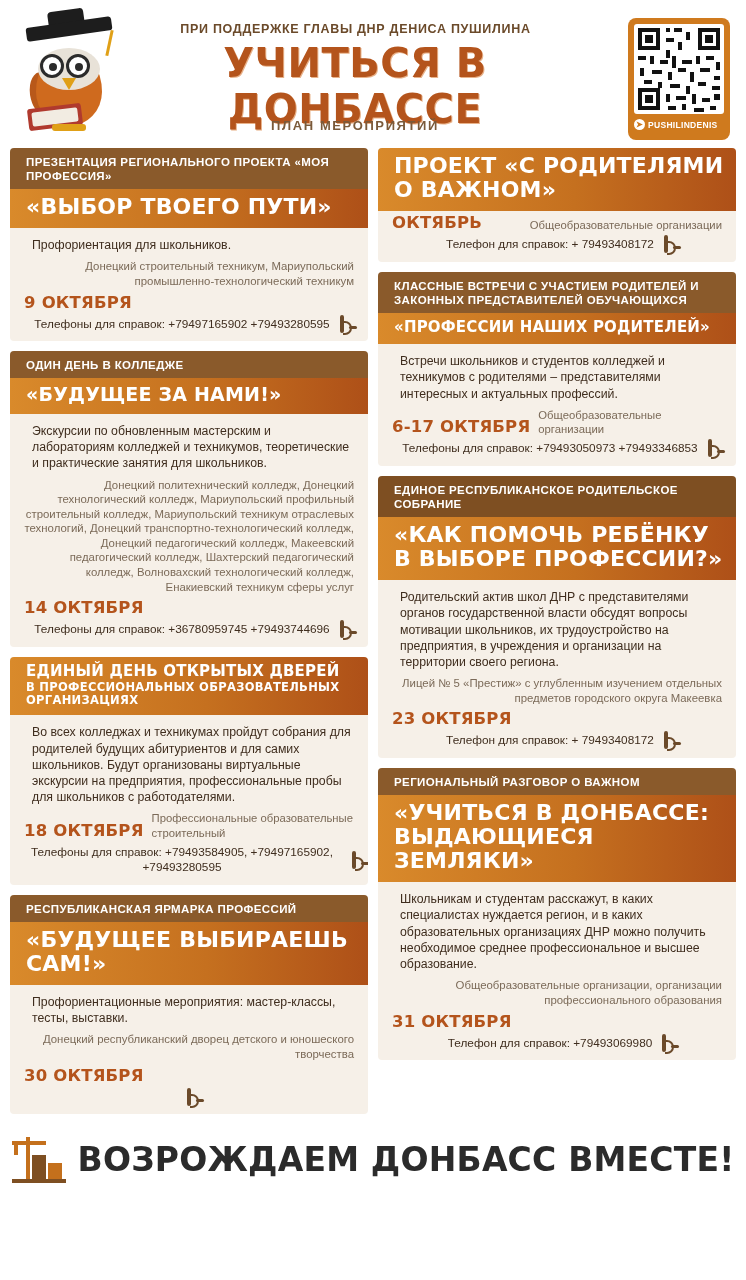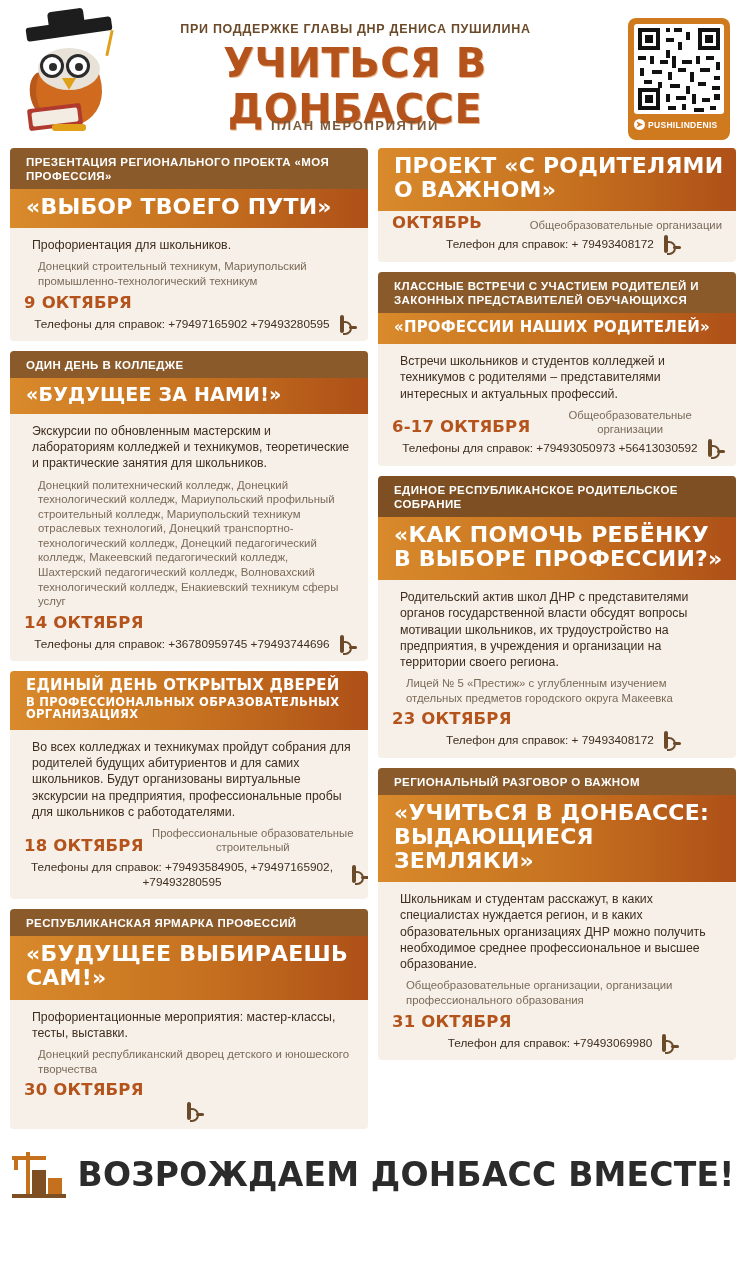--- a/index.html
+++ b/index.html
@@ -134,35 +134,36 @@
   .band-big.xs { font-size:15px; }
   .band-sub {
     display:block; font-size:11.5px; letter-spacing:.3px; margin-top:2px;
   }
 
   .body-txt {
     padding:9px 14px 4px 22px;
     font-size:12.3px; line-height:1.32; color:#3f2d1e;
   }
   .venue {
-    padding:2px 14px 2px 28px;
+    padding:2px 14px 2px 10px;
     font-size:11.4px; line-height:1.28; color:#7b6a58;
+    text-align:right;
   }
 
   .daterow {
     display:flex; align-items:flex-end; justify-content:space-between;
     padding:2px 14px 0 14px; gap:8px;
   }
   .date {
     color:#b4541c; font-weight:bold; font-size:16.5px;
     text-transform:uppercase; letter-spacing:.2px; white-space:nowrap;
     font-family:"DejaVu Sans", sans-serif;
   }
   .orgs {
-    font-size:11.3px; line-height:1.26; color:#7b6a58; text-align:center;
+    font-size:11.3px; line-height:1.26; color:#7b6a58; text-align:left;
   }
 
   .phones {
     display:flex; align-items:center; justify-content:center; gap:10px;
     padding:5px 12px 9px 12px;
     font-size:11.8px; line-height:1.3; color:#3f2d1e; text-align:center;
   }
   .phone-ic {
     flex:0 0 auto; width:22px; height:30px;
     border:2px solid #6b4a2a; border-radius:4px;
@@ -371,21 +372,21 @@
 
       <div class="card">
         <div class="band brown">КЛАССНЫЕ ВСТРЕЧИ С УЧАСТИЕМ РОДИТЕЛЕЙ И ЗАКОННЫХ ПРЕДСТАВИТЕЛЕЙ ОБУЧАЮЩИХСЯ</div>
         <div class="band-big xs">«ПРОФЕССИИ НАШИХ РОДИТЕЛЕЙ»</div>
         <div class="body-txt">Встречи школьников и студентов колледжей и техникумов с родителями – представителями интересных и актуальных профессий.</div>
         <div class="daterow">
           <div class="date">6-17 ОКТЯБРЯ</div>
           <div class="orgs">Общеобразовательные организации</div>
         </div>
         <div class="phones">
-          <span>Телефоны для справок: +79493050973 +56413030592</span>
+          <span>Телефоны для справок: +79493050973 +79493346853</span>
           <span class="phone-wrap">
             <span class="phone-ic"></span><span class="phone-wave"></span>
           </span>
         </div>
       </div>
 
       <div class="card">
         <div class="band brown2">ЕДИНОЕ РЕСПУБЛИКАНСКОЕ РОДИТЕЛЬСКОЕ СОБРАНИЕ</div>
         <div class="band-big sm">«КАК ПОМОЧЬ РЕБЁНКУ В ВЫБОРЕ ПРОФЕССИИ?»</div>
         <div class="body-txt">Родительский актив школ ДНР с представителями органов государственной власти обсудят вопросы мотивации школьников, их трудоустройство на предприятия, в учреждения и организации на территории своего региона.</div>

